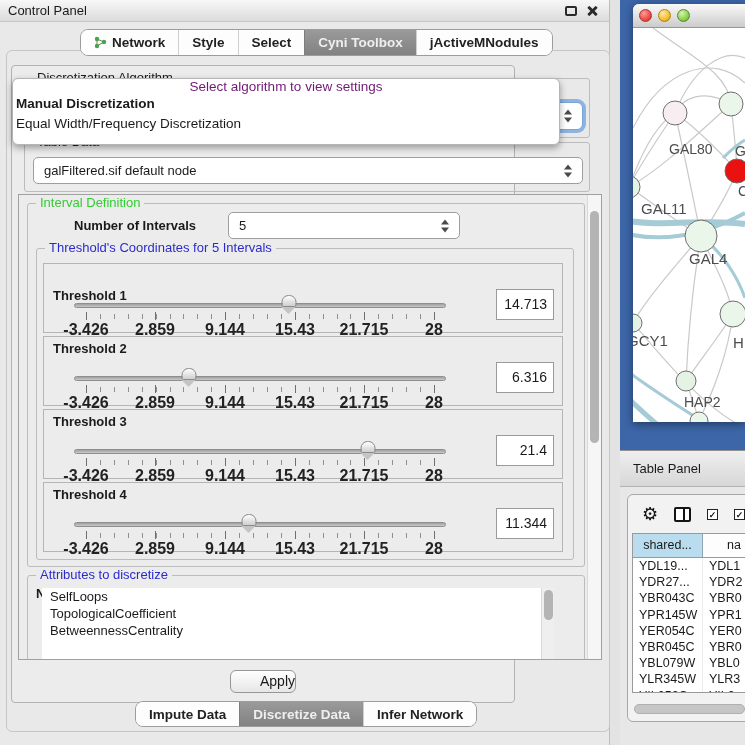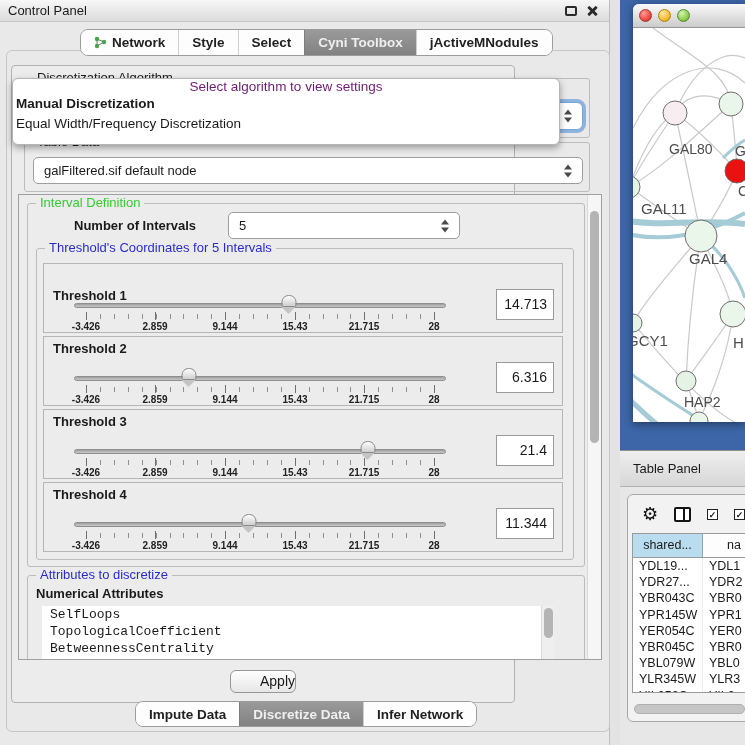--- a/index.html
+++ b/index.html
@@ -62,21 +62,21 @@
   .slider-wrap { position:absolute; left:30px; top:31px; width:372px; height:22px; }
   .track { position:absolute; left:0; right:0; top:8px; height:5px; border-radius:3px;
     background:linear-gradient(#9f9f9f,#c9c9c9); border:1px solid #8e8e8e; }
   .sthumb { position:absolute; top:0; width:15px; height:12px; transform:translateX(-50%);
     background:linear-gradient(#fefefe,#cfcfcf); border:1px solid #8a8a8a; border-radius:7px 7px 2px 2px; }
   .sthumb::after { content:""; position:absolute; left:-1px; top:11px; border-left:7.5px solid transparent;
     border-right:7.5px solid transparent; border-top:7px solid #c4c4c4; }
   .ticks { position:absolute; left:42px; top:50px; width:349px; height:5px;
     background:repeating-linear-gradient(to right,#8f8f8f 0 1px,transparent 1px 13.92px); }
   .majtick { position:absolute; top:48px; width:1px; height:8px; background:#6f6f6f; }
-  .ticklab { position:absolute; top:57px; transform:translateX(-50%); font-size:10px; font-weight:700; color:#222; }
+  .ticklab { position:absolute; top:57px; transform:translateX(-50%); font-size:16px; font-weight:700; color:#222; }
   .valbox { position:absolute; right:8px; top:25px; width:58px; height:31px; background:#fff;
     border:1px solid #9a9a9a; font-size:14px; line-height:29px; text-align:right; padding-right:6px; }
 
   .list { position:absolute; background:#fff; }
   .list .item { font-size:13px; line-height:17px; padding-left:8px; white-space:nowrap; }
 
   .push-btn { position:absolute; background:linear-gradient(#ffffff,#e6e6e6); border:1px solid #979797;
     border-radius:6px; font-size:14px; text-align:right; }
 
   
@@ -269,21 +269,21 @@
               <span class="ticklab" style="left:320px;">21.715</span>
               <span class="ticklab" style="left:390px;">28</span>
               <div class="valbox">11.344</div>
             </div>
           </div>
         </div>
 
         <div class="tgroup" style="left:8px; top:380px; width:558px; height:120px; background:#ececec;">
           <span class="legend blue">Attributes to discretize</span>
           <span class="bold-label" style="left:8px; top:10px;">Numerical Attributes</span>
-          <div class="list" style="left:14px; top:30px; width:512px; height:85px;font-family:Liberation Mono, monospace;">
+          <div class="list" style="left:14px; top:12px; width:512px; height:85px;">
             <div class="item">SelfLoops</div>
             <div class="item">TopologicalCoefficient</div>
             <div class="item">BetweennessCentrality</div>
             <div class="vsb" style="width:13px; background:#efefef;">
               <div class="thumb-v" style="top:2px; height:30px;"></div>
             </div>
           </div>
         </div>
 
         <div class="vsb">

